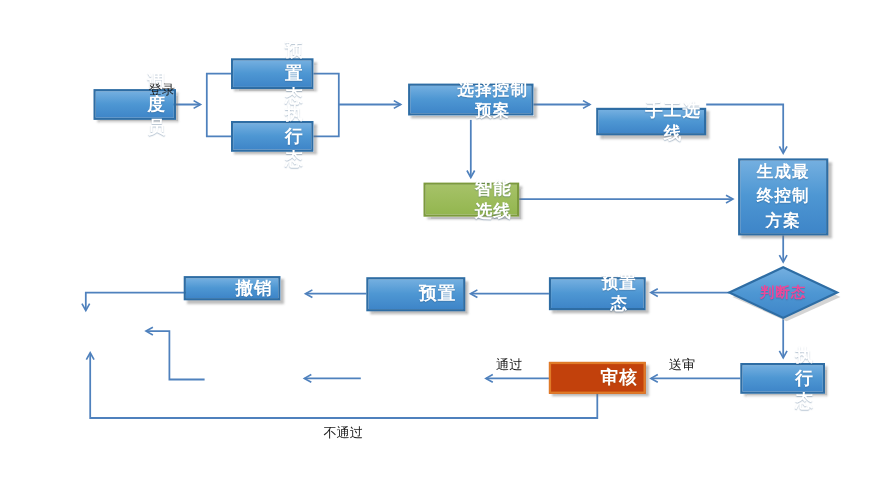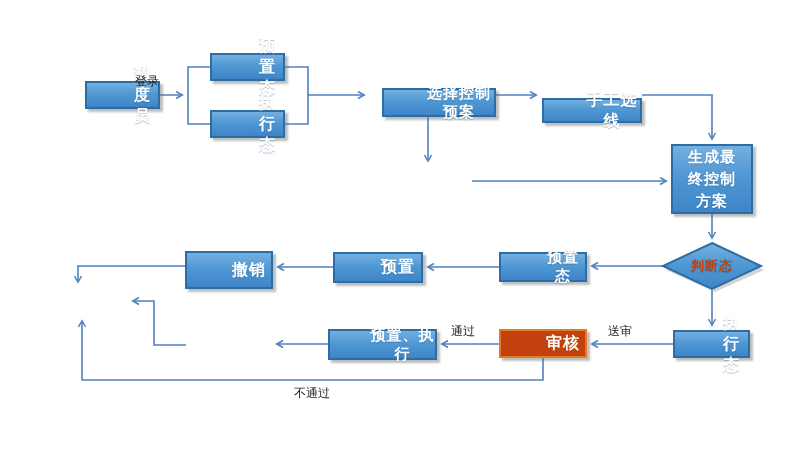--- a/index.html
+++ b/index.html
@@ -21,21 +21,21 @@
     background:linear-gradient(180deg,#A6C268 0%,#93B64F 100%);
     border-color:#7C9A3D;
   }
   .node.orange{
     background:#c2410c;
     border-color:#E07B28;
     text-shadow:0 1px 1px rgba(150,80,10,0.4);
   }
   .diamond-label{
     position:absolute;display:flex;align-items:center;justify-content:center;
-    color:#c2410c;font-weight:600;font-size:13px;letter-spacing:1px;
+    color:#ec4899;font-weight:600;font-size:13px;letter-spacing:1px;
     text-shadow:0 1px 1px rgba(40,80,120,0.35);
   }
   .elabel{
     position:absolute;color:#1a1a1a;font-size:12px;
     font-family:"Liberation Serif","DejaVu Serif",serif;
     white-space:nowrap;
   }
 </style>
 </head>
 <body>
@@ -81,41 +81,41 @@
       <polygon points="712,243 761,266 712,289 663,266" fill="url(#gradBlue)" stroke="#2E6DA4" stroke-width="2"></polygon>
     </g>
   </svg>
 
   <div class="node" style="left:37px;top:81px;width:75px;height:28px;margin-left:48px;">调度员</div>
 
   <div class="node" style="left:210px;top:53px;width:75px;height:28px;">预置态</div>
 
   <div class="node" style="left:210px;top:110px;width:75px;height:28px;">执行态</div>
 
-  <div class="node" style="left:371px;top:88px;width:114px;height:29px;font-size:15px;margin-left:11px;">选择控制预案</div>
+  <div class="node" style="left:371px;top:76px;width:114px;height:29px;font-size:15px;">选择控制预案</div>
 
   <div class="node" style="left:542px;top:98px;width:100px;height:25px;">手工选线</div>
 
+  <div class="node green" style="left:385px;top:166px;width:87px;height:31px;">智能选线</div>
 
   <div class="node" style="left:671px;top:144px;width:82px;height:70px;padding:0 14px;font-size:15px;line-height:1.45;">生成最终控制方案</div>
 
   <div class="diamond-label" style="left:663px;top:257px;width:98px;height:18px;">判断态</div>
 
   <div class="node" style="left:499px;top:252px;width:88px;height:30px;font-size:15px;">预置态</div>
 
   <div class="node" style="left:333px;top:252px;width:90px;height:31px;">预置</div>
 
-  <div class="node" style="left:185px;top:251px;width:88px;height:38px;">撤销</div>
+  <div class="node" style="left:167px;top:251px;width:88px;height:22px;">撤销</div>
 
 
   <div class="node" style="left:673px;top:330px;width:77px;height:28px;">执行态</div>
 
   <div class="node orange" style="left:499px;top:329px;width:88px;height:29px;">审核</div>
 
-  <div class="node" style="left:328px;top:329px;width:109px;height:31px;font-size:15px;">预置、执行</div>
 
 
   <div class="elabel" style="left:135px;top:73px;">登录</div>
 
   <div class="elabel" style="left:451px;top:323px;">通过</div>
 
   <div class="elabel" style="left:608px;top:323px;">送审</div>
 
   <div class="elabel" style="left:294px;top:385px;">不通过</div>
 

